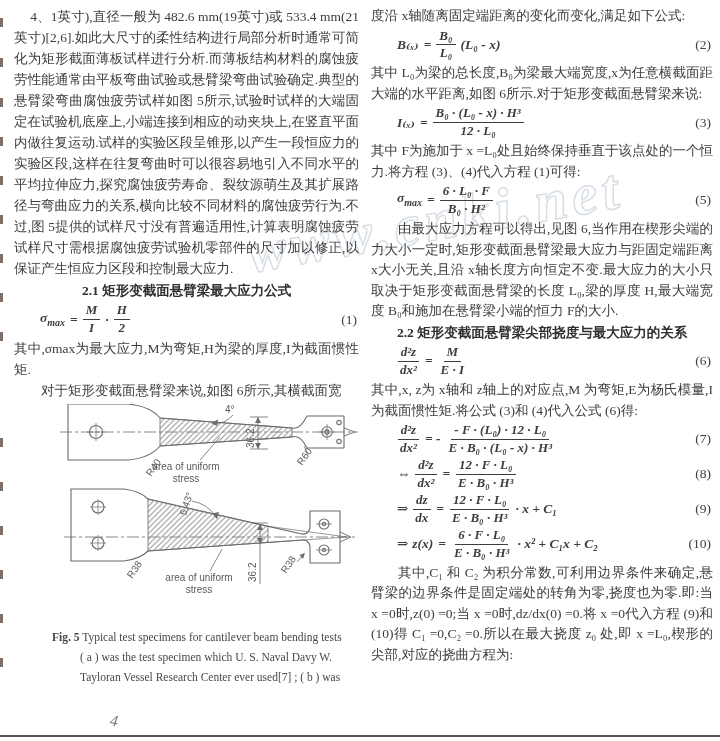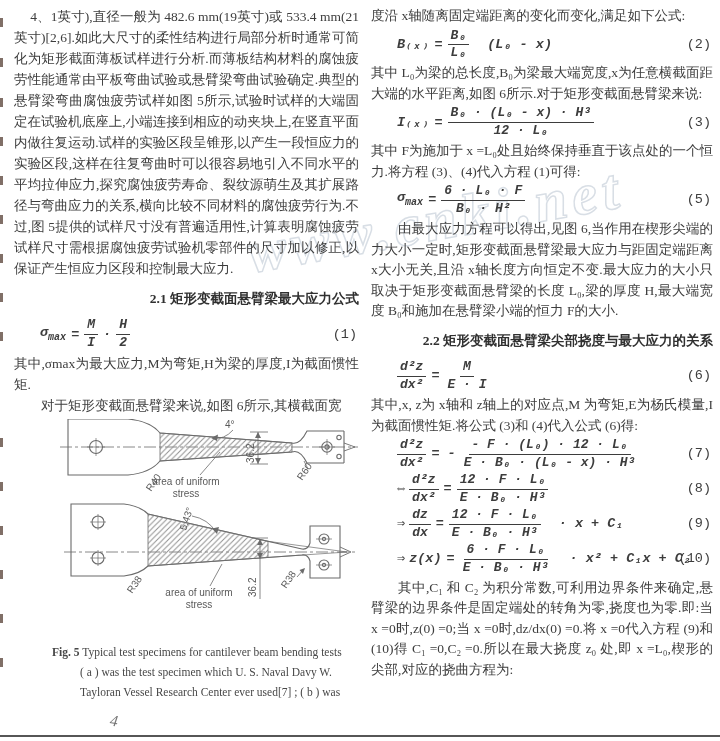--- a/index.html
+++ b/index.html
@@ -8,27 +8,27 @@
   .watermark{position:absolute;left:248px;top:220px;font-size:58px;font-style:italic;font-weight:bold;
         letter-spacing:5px;color:transparent;-webkit-text-stroke:1.5px rgba(178,190,203,0.5);
         transform:rotate(-10deg);transform-origin:left center;white-space:nowrap;z-index:0;
         font-family:"Liberation Serif",serif;}
   .col{position:absolute;top:6px;z-index:1;font-size:13.5px;text-align:justify;}
   .col-left{left:14px;width:345px;line-height:21px;}
   .col-right{left:371px;width:342px;line-height:20.5px;}
   p{margin:0;}
   .ind{text-indent:2em;}
   .ind1{text-indent:1.2em;}
-  .sec{margin:9px 0;font-size:13.5px;font-weight:bold;color:#303030;text-align:right;}
+  .sec{margin:1px 0;font-size:13.5px;font-weight:bold;color:#303030;text-align:center;}
   .eq{position:relative;display:flex;align-items:center;padding-left:26px;margin:2px 0;
-      font-style:italic;font-weight:600;min-height:32px;text-align:left;font-family:Liberation Mono, monospace;}
+      font-style:italic;font-weight:600;min-height:32px;text-align:left;}
   .eq.short{min-height:20px;}
   .eq .lead{font-style:normal;font-weight:normal;margin-right:4px;}
   .eq .rel{margin:0 5px;}
-  .eq .tail{margin-left:18px;text-align:right;}
+  .eq .tail{margin-left:5px;text-align:right;}
   .frac{display:inline-flex;flex-direction:column;align-items:center;line-height:1.15;font-size:13px;}
   .fr-num{padding:0 3px 1px;border-bottom:1.2px solid #3d3d3d;text-align:right;}
   .fr-den{padding:1px 3px 0;}
   .eq-no{position:absolute;right:2px;font-style:normal;font-weight:normal;}
   sub{font-size:10px;}
   .fig-wrap{margin-top:3px;text-align:left;}
   .fig-svg text{font-family:"Liberation Sans","DejaVu Sans",sans-serif;font-size:10px;fill:#5a5a5a;}
   .fig-caption{font-size:11.5px;line-height:20px;color:#474747;text-align:left;margin-top:2px;}
   .cap-line1{margin-left:38px;}
   .cap-cont{margin-left:66px;}

